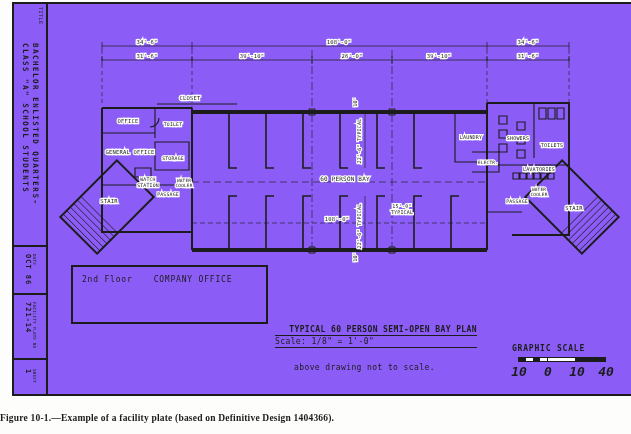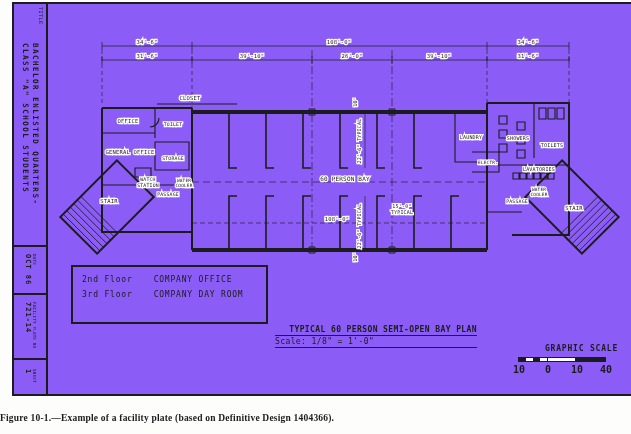--- a/index.html
+++ b/index.html
@@ -30,26 +30,26 @@
   .floor-table{position:absolute;left:57px;top:261px;width:184px;height:50px;border:2px solid #1c1c1c;
                padding:5px 0 0 9px;font-size:8px;letter-spacing:.8px;line-height:15px;}
   .ft-row .ft-floor{display:inline-block;width:66px;}
   
   .plan-title{position:absolute;left:261px;top:321px;width:202px;font-size:8px;letter-spacing:.4px;}
   .pt-main{font-weight:bold;border-bottom:1.2px solid #1c1c1c;padding-bottom:1px;text-align:right;}
   .pt-scale{border-bottom:1.2px solid #1c1c1c;padding:1px 0;}
   .notes{position:absolute;left:280px;top:358px;font-size:8px;letter-spacing:.4px;line-height:11px;}
   
   .gscale{position:absolute;left:498px;top:340px;width:106px;}
-  .gs-label{text-align:right;font-size:8px;font-weight:bold;letter-spacing:.8px;}
+  .gs-label{text-align:left;font-size:8px;font-weight:bold;letter-spacing:.8px;}
   .gs-bar{display:flex;height:5px;margin:4px 0 0 6px;width:88px;}
   .gs-seg1{width:29px;background:repeating-linear-gradient(90deg,#1c1c1c 0 7px,#fdfdfb 7px 14px);border:1px solid #1c1c1c;border-right:none;}
   .gs-seg2{width:29px;background:#fdfdfb;border:1px solid #1c1c1c;}
   .gs-seg3{width:30px;background:#1c1c1c;border:1px solid #1c1c1c;border-left:none;}
-  .gs-nums{position:relative;height:10px;margin-top:2px;font-size:10px;font-weight:bold;}
+  .gs-nums{position:relative;height:10px;margin-top:2px;font-size:13px;font-weight:bold;font-style:italic;}
   .gs-nums span{position:absolute;transform:translateX(-50%);}
   .gs-n0{left:7px;}.gs-n1{left:36px;}.gs-n2{left:65px;}.gs-n3{left:94px;}
   
   .caption{position:absolute;left:0;top:413px;width:631px;text-align:left;
            font-family:"Liberation Serif",serif;font-weight:bold;font-size:9.5px;letter-spacing:.2px;}
 </style>
 </head>
 <body>
 
 <div class="page">
@@ -176,31 +176,28 @@
         <text transform="rotate(-90 350 102)" x="350" y="102">10'</text>
         <text transform="rotate(-90 350 257)" x="350" y="257">10'</text>
       </g>
     </svg>
 
     <div class="floor-table">
       <div class="ft-row">
         <span class="ft-floor">2nd Floor</span>
         <span class="ft-use">COMPANY OFFICE</span>
       </div>
-      <div class="ft-row">
-        <span class="ft-floor">3rd Floor</span>
-        <span class="ft-use">COMPANY DAY ROOM</span>
-      </div>
     </div>
 
     <div class="plan-title">
       <div class="pt-main">TYPICAL 60 PERSON SEMI-OPEN BAY PLAN</div>
       <div class="pt-scale">Scale:  1/8" = 1'-0"</div>
     </div>
     <div class="notes">
+      <div>above drawing not to scale.</div>
     </div>
 
     <div class="gscale">
       <div class="gs-label">GRAPHIC SCALE</div>
       <div class="gs-bar">
         <div class="gs-seg1"></div>
         <div class="gs-seg2"></div>
         <div class="gs-seg3"></div>
       </div>
       <div class="gs-nums">

